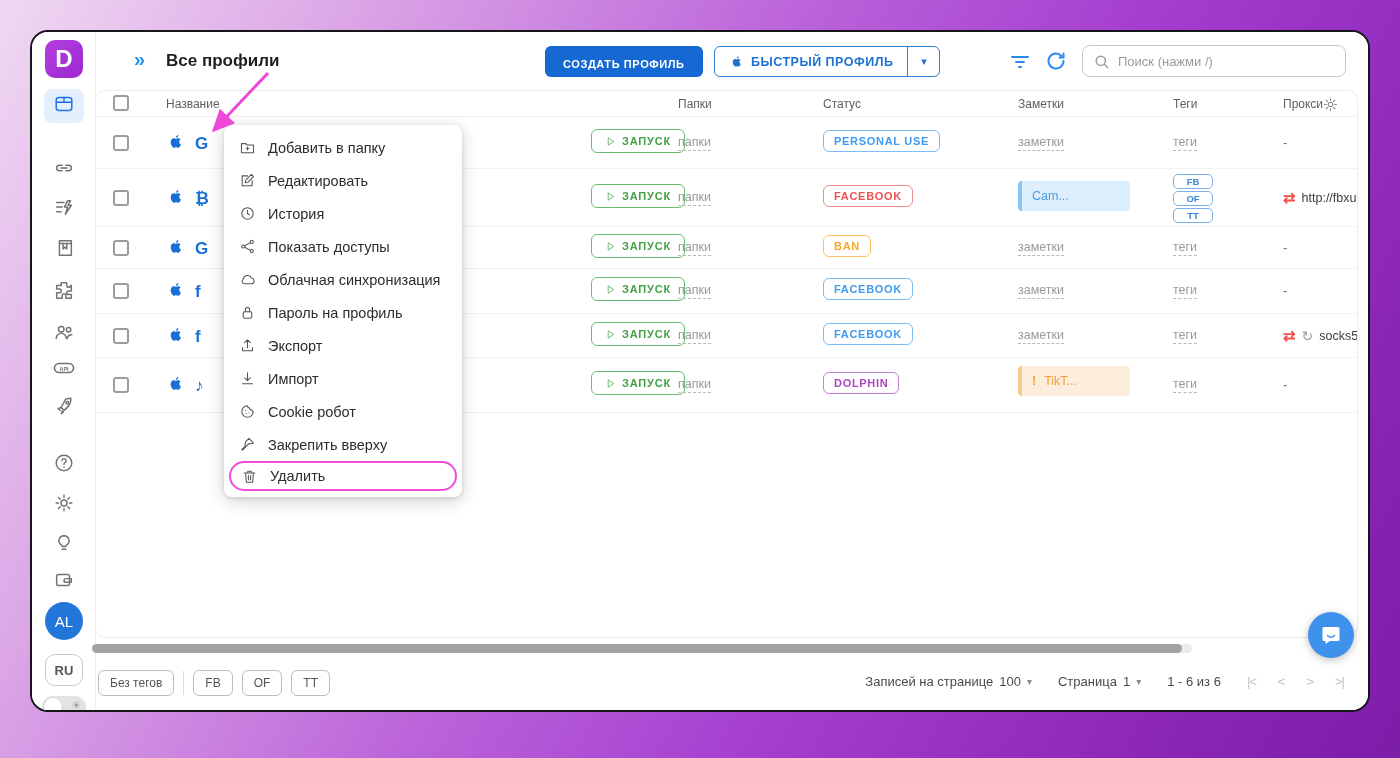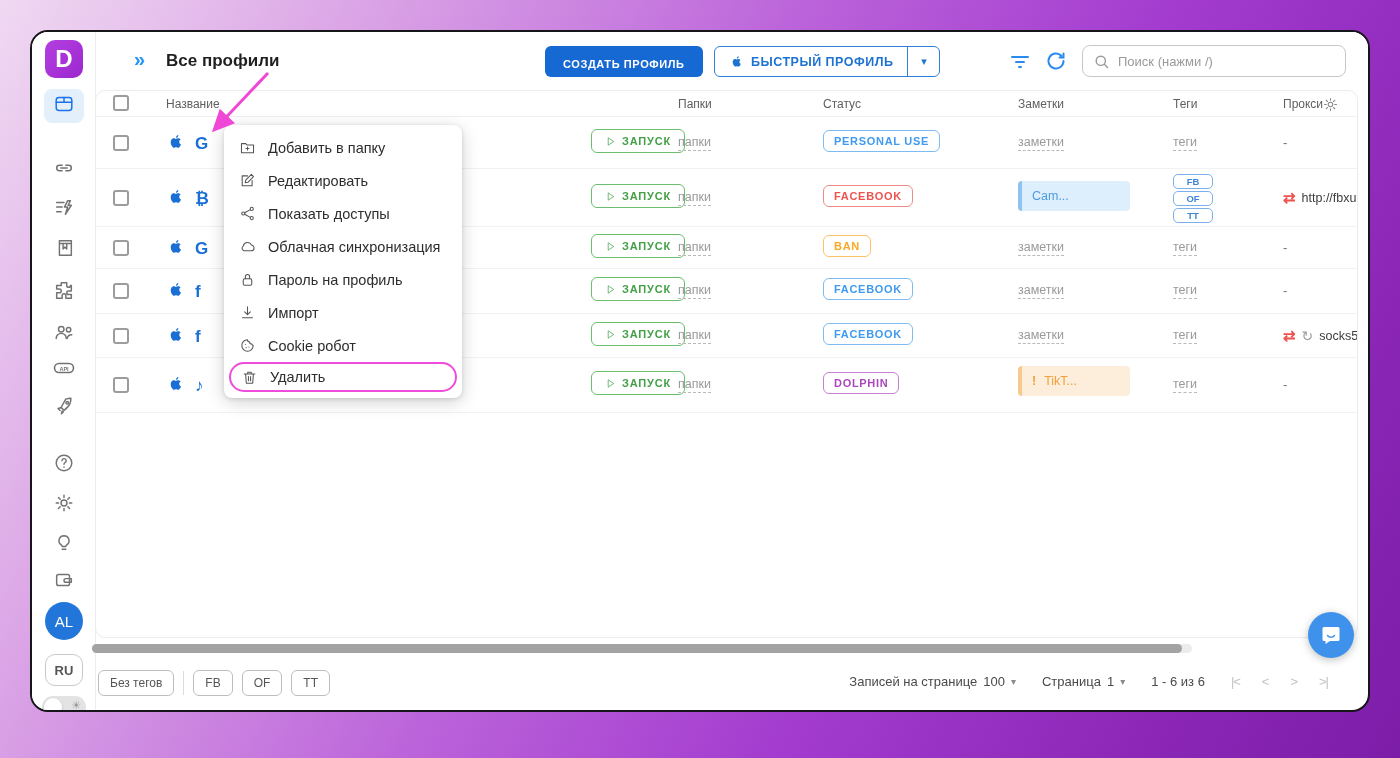--- a/index.html
+++ b/index.html
@@ -82,21 +82,21 @@
   
   .ctx-menu { position:absolute; left:192px; top:93px; width:238px; background:#fff; border-radius:8px; z-index:40;
     box-shadow:0 4px 18px rgba(0,0,0,.18), 0 1px 4px rgba(0,0,0,.12); padding:6px 0; }
   .ctx-item { display:flex; align-items:center; gap:12px; height:33px; padding:0 15px; font-size:14.5px; color:#2d2d2d; cursor:pointer; }
   .ctx-item svg { stroke:#555; fill:none; stroke-width:1.5; stroke-linecap:round; stroke-linejoin:round; flex:none; }
   .ctx-item.danger-highlight { border:2px solid #ef4cdb; border-radius:16px; margin:0 5px; height:30px; padding:0 10px; }
 
   
   .hscroll { position:absolute; left:60px; top:612px; width:1100px; height:9px; border-radius:5px; background:#ececec; cursor:pointer; }
   .hscroll-thumb { width:1090px; height:9px; border-radius:5px; background:#a3a3a3; }
-  .footer { position:absolute; left:64px; right:16px; bottom:0; height:52px; background:#fff;text-decoration:underline; }
+  .footer { position:absolute; left:64px; right:0; bottom:0; height:52px; background:#fff;text-decoration:underline; }
   .ftags { position:absolute; left:2px; top:12px; display:flex; align-items:center; gap:9px; }
   .ftag { border:1px solid #bdbdbd; border-radius:6px; padding:5px 11px; font-size:12px; color:#555; background:#fff; cursor:pointer; }
   .fdiv { width:1px; height:24px; background:#dcdcdc; }
   .fpag { position:absolute; right:24px; top:16px; display:flex; align-items:center; gap:26px; font-size:13px; color:#4a4a4a; }
   .fsel { display:flex; align-items:center; gap:6px; cursor:pointer; }
   .caret { color:#8a8a8a; font-size:10px; }
   .pag-arrows { display:flex; gap:22px; color:#c2c2c2; font-size:13px; letter-spacing:-1px; }
   .pag-arrows span { cursor:pointer; }
 
   
@@ -494,20 +494,27 @@
       </div>
       <div class="ctx-item">
         <svg width="17" height="17" viewBox="0 0 24 24">
             <path d="M12 5.5H4.5v14h14V12"></path>
             <path d="M17.5 3.5l3 3-8 8-3.7.7.7-3.7z"></path>
           </svg>
         <span>Редактировать</span>
       </div>
       <div class="ctx-item">
         <svg width="17" height="17" viewBox="0 0 24 24">
+            <circle cx="12" cy="12" r="8"></circle>
+            <path d="M12 7.5V12l3 2"></path>
+          </svg>
+        <span>История</span>
+      </div>
+      <div class="ctx-item">
+        <svg width="17" height="17" viewBox="0 0 24 24">
             <circle cx="18" cy="5.5" r="2.2"></circle>
             <circle cx="6" cy="12" r="2.2"></circle>
             <circle cx="18" cy="18.5" r="2.2"></circle>
             <path d="M8 11l8-4.5M8 13l8 4.5"></path>
           </svg>
         <span>Показать доступы</span>
       </div>
       <div class="ctx-item">
         <svg width="17" height="17" viewBox="0 0 24 24">
             <path d="M7 18h10a4 4 0 0 0 .5-8 6 6 0 0 0-11.5 1.5A3.6 3.6 0 0 0 7 18z"></path>
@@ -516,30 +523,42 @@
       </div>
       <div class="ctx-item">
         <svg width="17" height="17" viewBox="0 0 24 24">
             <rect x="6" y="11" width="12" height="9" rx="2"></rect>
             <path d="M9 11V8a3 3 0 0 1 6 0v3"></path>
           </svg>
         <span>Пароль на профиль</span>
       </div>
       <div class="ctx-item">
         <svg width="17" height="17" viewBox="0 0 24 24">
+            <path d="M12 15V4.5M8 8l4-4 4 4M5 15v4.5h14V15"></path>
+          </svg>
+        <span>Экспорт</span>
+      </div>
+      <div class="ctx-item">
+        <svg width="17" height="17" viewBox="0 0 24 24">
             <path d="M12 4v10.5M8 11l4 4 4-4M5 19.5h14"></path>
           </svg>
         <span>Импорт</span>
       </div>
       <div class="ctx-item">
         <svg width="17" height="17" viewBox="0 0 24 24">
             <path d="M20 12a8 8 0 1 1-8-8 3 3 0 0 0 3 3 3 3 0 0 0 3 3 5 5 0 0 0 2 2z"></path>
             <path d="M9 10.5h.01M10 15h.01M14 14h.01"></path>
           </svg>
         <span>Cookie робот</span>
+      </div>
+      <div class="ctx-item">
+        <svg width="17" height="17" viewBox="0 0 24 24">
+            <path d="M14 3.5l6.5 6.5-3.8 1-2.7-.3-4.5 4.5L5 20l-1-1 4.8-4.5-.3-2.7 1-3.8z"></path>
+          </svg>
+        <span>Закрепить вверху</span>
       </div>
       <div class="ctx-item danger-highlight">
         <svg width="17" height="17" viewBox="0 0 24 24">
             <path d="M4.5 7h15M9.5 7V4.5h5V7M6.5 7l1 13h9l1-13M10.5 10.5v6M13.5 10.5v6"></path>
           </svg>
         <span>Удалить</span>
       </div>
     </div>
 
     <div class="hscroll">

